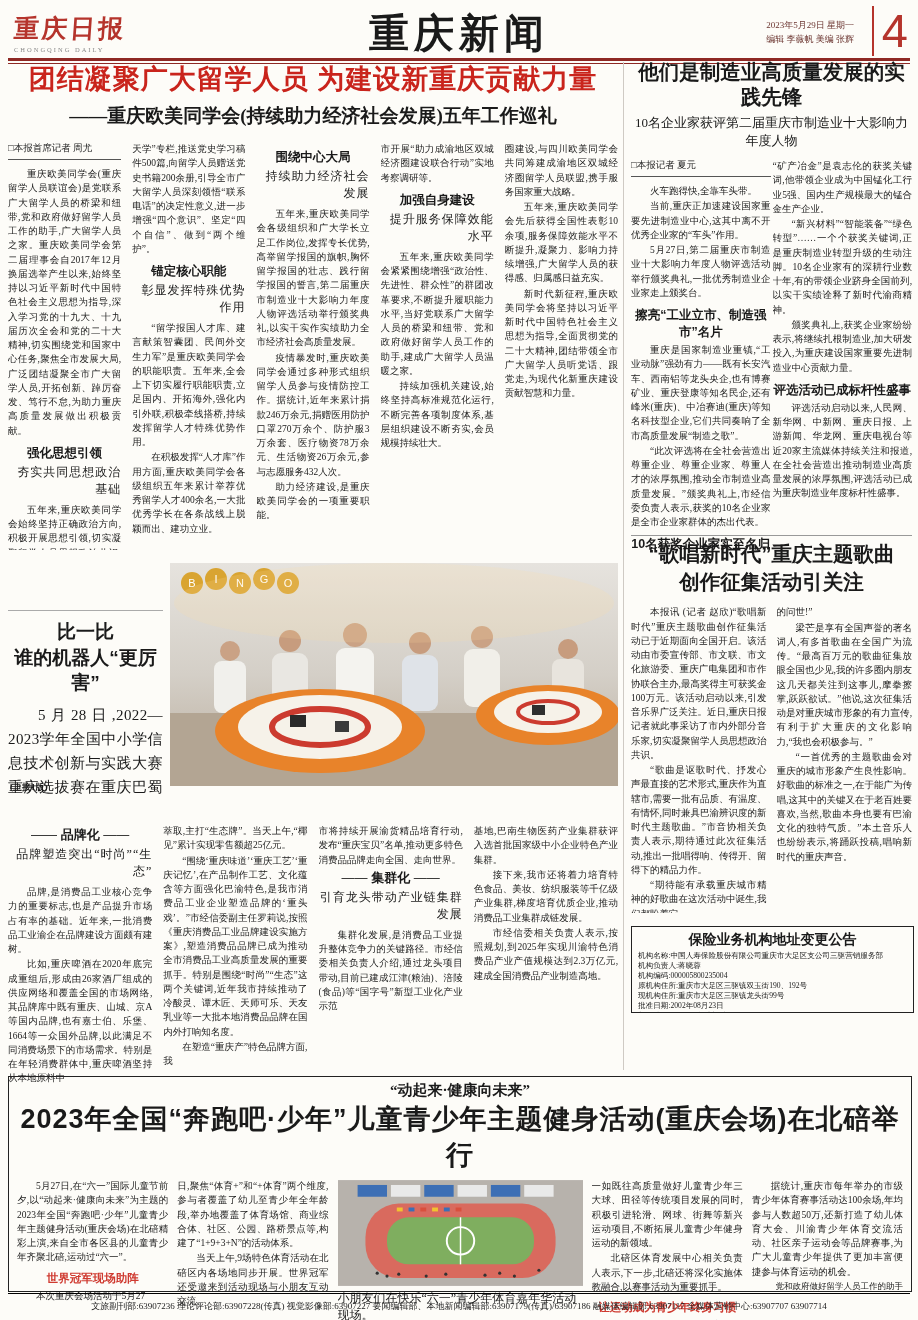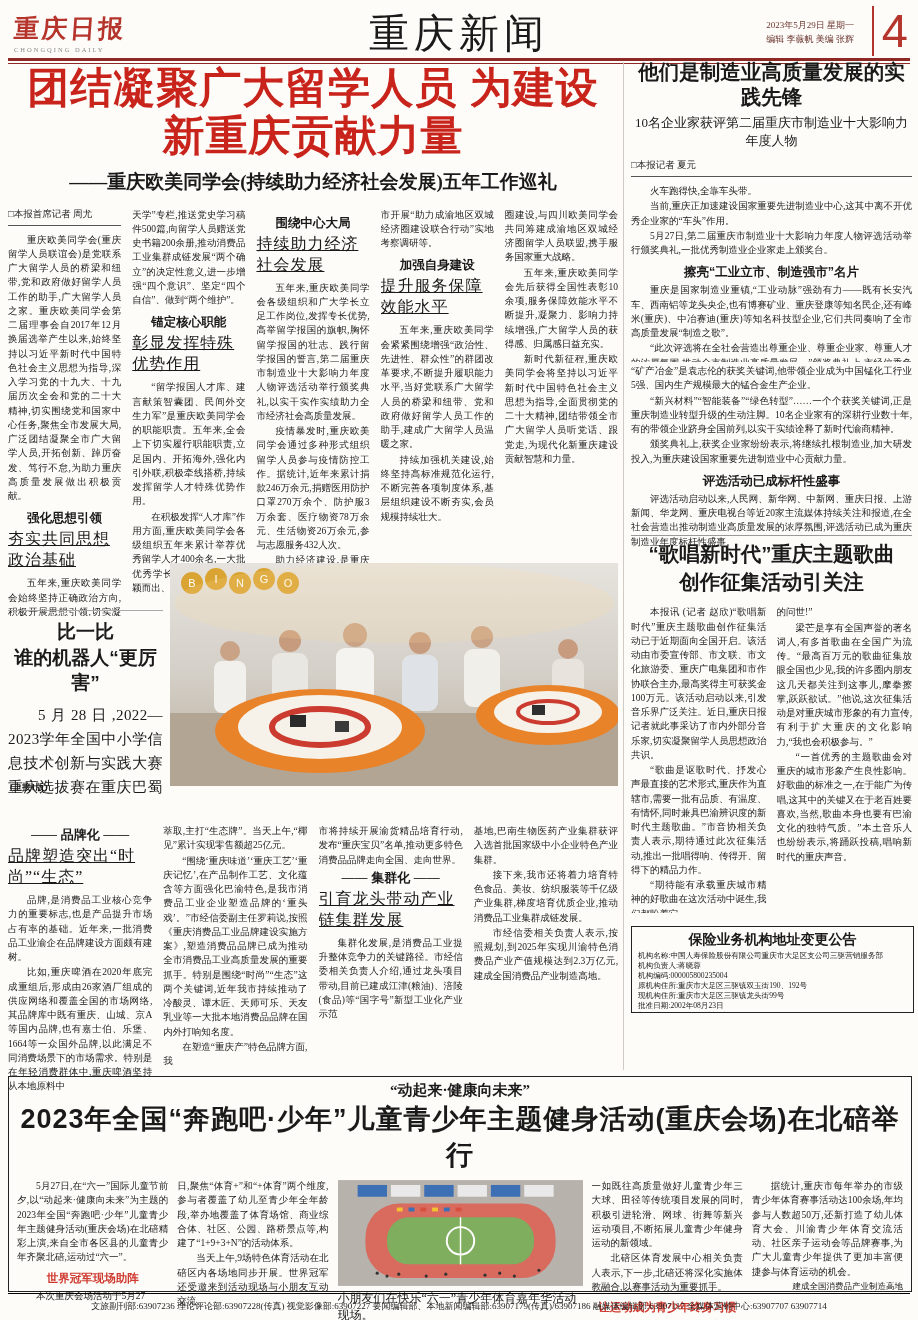--- a/index.html
+++ b/index.html
@@ -3,53 +3,53 @@
 <meta charset="utf-8">
 <style>
   html,body{margin:0;padding:0;background:#e8e6e2;}
   .page{position:relative;width:918px;height:1320px;background:#fdfcf8;margin:0 auto;
         font-family:"Liberation Serif",serif;color:#1a1a1a;overflow:hidden;}
   
   #header{position:absolute;left:8px;top:6px;width:902px;height:50px;}
   .logo{position:absolute;left:6px;top:6px;}
   .logo-cn{font-size:25px;font-weight:900;color:#b5342c;letter-spacing:3px;font-family:"Liberation Serif",serif;transform:skewX(-4deg);}
   .logo-en{font-size:6.5px;color:#8a8a8a;letter-spacing:2px;margin-top:1px;}
-  .masthead-title{position:absolute;left:0;right:0;top:0;text-align:center;font-size:40px;font-weight:400;
+  .masthead-title{position:absolute;left:0;right:0;top:0;text-align:center;font-size:40px;font-weight:700;
         font-family:"Liberation Sans",sans-serif;letter-spacing:5px;}
   .dateblock{position:absolute;right:56px;top:12px;text-align:right;font-size:9px;color:#6b3530;line-height:1.6;}
   .pagenum{position:absolute;right:2px;top:0;font-size:47px;line-height:50px;color:#b5342c;
         font-family:"Liberation Sans",sans-serif;border-left:2px solid #b5342c;padding-left:8px;}
   #header-rule{position:absolute;left:8px;top:58px;width:902px;height:2px;
         border-top:3px solid #8e2824;border-bottom:1px solid #8e2824;}
   
   .bp{font-size:9.5px;line-height:1.5;text-align:justify;text-indent:2em;margin:0 0 1px;}
   .bp.pc{text-indent:0;}
   .bsh{font-size:12.5px;font-weight:bold;text-align:center;margin:7px 0 2px;font-family:"Liberation Sans",sans-serif;}
   .bshd{font-size:13px;font-weight:bold;text-align:center;margin:2px 0 2px;font-family:"Liberation Sans",sans-serif;}
   .bshd::before{content:"—— ";font-weight:normal;}
   .bshd::after{content:" ——";font-weight:normal;}
-  .bshk{font-size:16px;text-align:left;margin:0 0 5px;letter-spacing:1px;font-weight:500;text-decoration:underline;}
+  .bshk{font-size:12px;text-align:right;margin:0 0 5px;letter-spacing:1px;font-weight:500;}
   .bshr{font-size:11.5px;font-weight:bold;color:#cf3a30;text-align:center;margin:6px 0 3px;
         font-family:"Liberation Sans",sans-serif;}
   .bby{font-size:9.5px;padding-bottom:4px;border-bottom:1px solid #555;margin-bottom:7px;}
   .bcap{font-size:12px;line-height:1.45;margin:3px 0 1px;}
   .bcred{font-size:8.5px;text-align:right;margin-top:2px;}
   .bkai{font-size:15px;line-height:1.6;text-align:justify;text-indent:2em;letter-spacing:0.4px;}
   .col{flex:1;overflow:hidden;}
   
   #art-study{position:absolute;left:8px;top:64px;width:610px;height:496px;}
-  .as-headline{font-size:42px;font-weight:900;color:#c9241c;text-align:center;letter-spacing:1px;
+  .as-headline{font-size:27px;font-weight:900;color:#c9241c;text-align:center;letter-spacing:1px;
         font-family:"Liberation Sans",sans-serif;line-height:1.15;}
   .as-sub{font-size:19px;font-weight:600;text-align:center;margin-top:8px;}
   .as-cols{display:flex;gap:11px;margin-top:13px;height:408px;}
   
   #art-mfg{position:absolute;left:631px;top:60px;width:281px;height:474px;}
   .am-headline{font-size:20.5px;font-weight:900;text-align:center;font-family:"Liberation Sans",sans-serif;line-height:1.2;}
   .am-sub{font-size:13px;text-align:center;margin-top:5px;}
-  .am-cols{display:flex;gap:2px;margin-top:9px;height:408px;flex-direction:column;}
+  .am-cols{display:flex;gap:2px;margin-top:9px;height:408px;}
   
   #photo-robot{position:absolute;left:170px;top:563px;width:448px;height:223px;overflow:hidden;}
   #box-compare{position:absolute;left:8px;top:610px;width:155px;height:176px;border-top:1px solid #aaa;padding-top:8px;overflow:hidden;}
   .bc-title{font-size:19px;font-weight:900;text-align:center;font-family:"Liberation Sans",sans-serif;line-height:1.35;}
   .bc-body{margin-top:7px;}
   
   #art-brand{position:absolute;left:8px;top:794px;width:610px;height:279px;}
   .cont-marker{position:absolute;left:2px;top:-13px;font-size:9px;font-weight:bold;}
   .ab-cols{display:flex;gap:11px;height:279px;margin-top:30px;}
   
@@ -101,21 +101,21 @@
     <div class="as-sub">——重庆欧美同学会(持续助力经济社会发展)五年工作巡礼</div>
     <div class="as-cols">
       <div class="col">
           <div class="bby">□本报首席记者 周尤</div>
           <div class="bp">重庆欧美同学会(重庆留学人员联谊会)是党联系广大留学人员的桥梁和纽带,党和政府做好留学人员工作的助手,广大留学人员之家。重庆欧美同学会第二届理事会自2017年12月换届选举产生以来,始终坚持以习近平新时代中国特色社会主义思想为指导,深入学习党的十九大、十九届历次全会和党的二十大精神,切实围绕党和国家中心任务,聚焦全市发展大局,广泛团结凝聚全市广大留学人员,开拓创新、踔厉奋发、笃行不怠,为助力重庆高质量发展做出积极贡献。</div>
           <div class="bsh">强化思想引领</div>
           <div class="bshk">夯实共同思想政治基础</div>
           <div class="bp">五年来,重庆欧美同学会始终坚持正确政治方向,积极开展思想引领,切实凝聚留学人员思想政治共识,夯实与党同心同德的共同思想政治基础。</div>
         </div>
       <div class="col">
-          <div class="bp pc">天学”专栏,推送党史学习稿件500篇,向留学人员赠送党史书籍200余册,推动消费品工业集群成链发展“两个确立”的决定性意义,进一步增强“四个意识”、坚定“四个自信”、做到“两个维护”。</div>
+          <div class="bp pc">天学”专栏,推送党史学习稿件500篇,向留学人员赠送党史书籍200余册,引导全市广大留学人员深刻领悟“联系电话”的决定性意义,进一步增强“四个意识”、坚定“四个自信”、做到“两个维护”。</div>
           <div class="bsh">锚定核心职能</div>
           <div class="bshk">彰显发挥特殊优势作用</div>
           <div class="bp">“留学报国人才库、建言献策智囊团、民间外交生力军”是重庆欧美同学会的职能职责。五年来,全会上下切实履行职能职责,立足国内、开拓海外,强化内引外联,积极牵线搭桥,持续发挥留学人才特殊优势作用。</div>
           <div class="bp">在积极发挥“人才库”作用方面,重庆欧美同学会各级组织五年来累计举荐优秀留学人才400余名,一大批优秀学长在各条战线上脱颖而出、建功立业。</div>
         </div>
       <div class="col">
           <div class="bsh">围绕中心大局</div>
           <div class="bshk">持续助力经济社会发展</div>
           <div class="bp">五年来,重庆欧美同学会各级组织和广大学长立足工作岗位,发挥专长优势,高举留学报国的旗帜,胸怀留学报国的壮志、践行留学报国的誓言,第二届重庆市制造业十大影响力年度人物评选活动举行颁奖典礼,以实干实作实绩助力全市经济社会高质量发展。</div>
           <div class="bp">疫情暴发时,重庆欧美同学会通过多种形式组织留学人员参与疫情防控工作。据统计,近年来累计捐款246万余元,捐赠医用防护口罩270万余个、防护服3万余套、医疗物资78万余元、生活物资26万余元,参与志愿服务432人次。</div>
@@ -335,21 +335,21 @@
           </div>
       </div>
       <div class="sp-c sp-c4">
           <div class="bp pc">一如既往高质量做好儿童青少年三大球、田径等传统项目发展的同时,积极引进轮滑、网球、街舞等新兴运动项目,不断拓展儿童青少年健身运动的新领域。</div>
           <div class="bp">北碚区体育发展中心相关负责人表示,下一步,北碚还将深化实施体教融合,以赛事活动为重要抓手。</div>
           <div class="bshr">让运动成为青少年终身习惯</div>
           <div class="bp">备力开拓儿童青少年体育工作新局面。</div>
         </div>
       <div class="sp-c sp-c5">
           <div class="bp">据统计,重庆市每年举办的市级青少年体育赛事活动达100余场,年均参与人数超50万,还新打造了幼儿体育大会、川渝青少年体育交流活动、社区亲子运动会等品牌赛事,为广大儿童青少年提供了更加丰富便捷参与体育运动的机会。</div>
-          <div class="bcred">建成全国消费品产业制造高地</div>
+          <div class="bcred">党和政府做好留学人员工作的助手</div>
         </div>
     </div>
   </div>
 
   <div id="footer-rule"></div>
   <div id="footer">文旅副刊部:63907236  理论评论部:63907228(传真)  视觉影像部:63907227  要闻编辑部、本地新闻编辑部:63907179(传真)/63907186  融媒体编辑部:63907117  全媒体营销中心:63907707  63907714</div>
 
 </div>
 
 </body></html>

